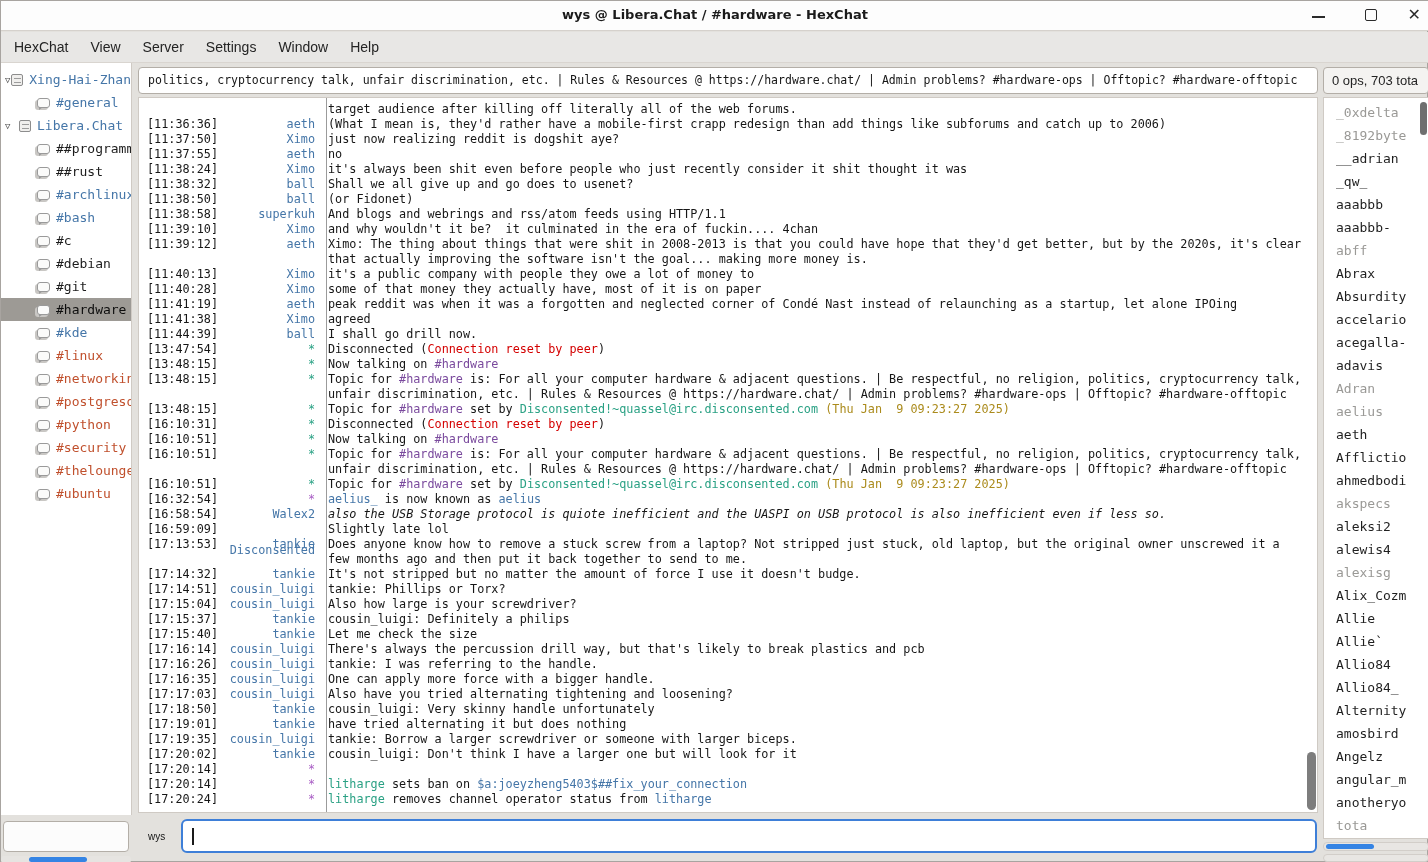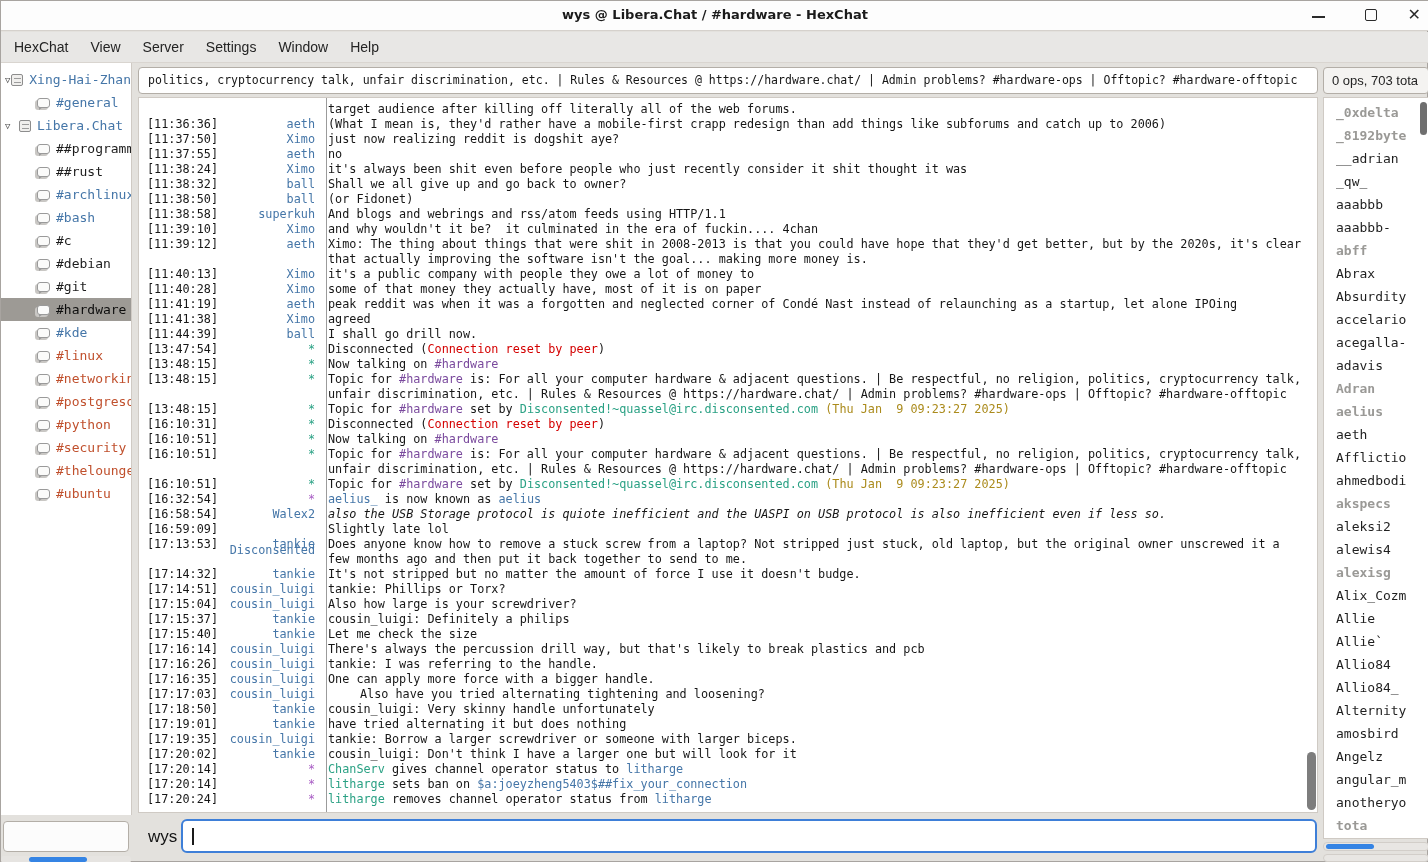--- a/index.html
+++ b/index.html
@@ -43,29 +43,29 @@
   .crow { display:flex; height:15px; line-height:15px; font-family:"DejaVu Sans Mono",monospace; font-size:11.8px; white-space:pre; }
   .ct { flex:none; width:76px; padding-left:8px; color:#161616; }
   .cn { flex:none; width:100px; text-align:right; }
   .cm { flex:none; margin-left:13px; }
   #nicksep { position:absolute; left:187px; top:0; bottom:0; width:1px; background:#9b9b9b; }
   #chatscroll { position:absolute; right:1px; top:654px; width:9px; height:58px; background:#7d7d7d; border-radius:5px; }
 
   
   #userpane { position:absolute; left:1322px; top:96px; width:106px; height:742px; background:#ffffff; border:1px solid #cfcac4; overflow:hidden; padding-top:3px; }
   .urow { height:23px; line-height:23px; padding-left:12px; font-family:"DejaVu Sans Mono",monospace; font-size:13px; color:#1f1f1f; white-space:pre; overflow:hidden; }
-  .urow.away { color:#9a9996;font-weight:bold; }
+  .urow.away { color:#9a9996; }
   #userscroll { position:absolute; right:1px; top:5px; width:7px; height:33px; background:#6f6f6f; border-radius:4px; }
   #userhscroll { position:absolute; left:1322px; top:841px; width:106px; height:9px; background:#e8e6e3; border:1px solid #d2cec9; border-radius:4px; }
   #userhthumb { position:absolute; left:2px; top:1px; width:48px; height:5px; background:#3584e4; border-radius:3px; }
   #userhscroll2 { position:absolute; left:1322px; top:853px; width:106px; height:8px; background:#e8e6e3; border:1px solid #d2cec9; border-radius:4px; }
 
   
   #lagbox { position:absolute; left:2px; top:820px; width:126px; height:31px; background:#fcfcfc; border:1px solid #b3aea7; border-radius:4px; }
-  #nicklabel { position:absolute; left:147px; top:820px; height:31px; line-height:31px; font-size:17px; color:#141414; }
+  #nicklabel { position:absolute; left:147px; top:820px; height:31px; line-height:31px; font-size:10px; color:#141414; }
   #msginput { position:absolute; left:180px; top:818px; width:1136px; height:34px; background:#ffffff; border:2px solid #3e7fd8; border-radius:6px; }
   #caret { position:absolute; left:9px; top:7px; width:1.5px; height:17px; background:#1a1a1a; }
   #treehscroll { position:absolute; left:0; top:855px; width:130px; height:7px; background:#e6e4e1; border-radius:3px; }
   #treehthumb { position:absolute; left:28px; top:1px; width:58px; height:5px; background:#3584e4; border-radius:3px; }
 </style>
 </head>
 <body>
 
 <div id="win">
 
@@ -111,21 +111,21 @@
     </div>
 
   <div id="chatpane">
     <div id="nicksep"></div>
     <div id="chatinner">
         <div class="crow"><span class="ct"></span><span class="cn" style="color: rgb(69, 118, 168);"></span><span class="cm"><span style="color: rgb(22, 22, 22);">target audience after killing off literally all of the web forums.</span></span></div>
         <div class="crow"><span class="ct">[11:36:36]</span><span class="cn" style="color: rgb(69, 118, 168);">aeth</span><span class="cm"><span style="color: rgb(22, 22, 22);">(What I mean is, they'd rather have a mobile-first crapp redesign than add things like subforums and catch up to 2006)</span></span></div>
         <div class="crow"><span class="ct">[11:37:50]</span><span class="cn" style="color: rgb(69, 118, 168);">Ximo</span><span class="cm"><span style="color: rgb(22, 22, 22);">just now realizing reddit is dogshit aye?</span></span></div>
         <div class="crow"><span class="ct">[11:37:55]</span><span class="cn" style="color: rgb(69, 118, 168);">aeth</span><span class="cm"><span style="color: rgb(22, 22, 22);">no</span></span></div>
         <div class="crow"><span class="ct">[11:38:24]</span><span class="cn" style="color: rgb(69, 118, 168);">Ximo</span><span class="cm"><span style="color: rgb(22, 22, 22);">it's always been shit even before people who just recently consider it shit thought it was</span></span></div>
-        <div class="crow"><span class="ct">[11:38:32]</span><span class="cn" style="color: rgb(69, 118, 168);">ball</span><span class="cm"><span style="color: rgb(22, 22, 22);">Shall we all give up and go back to owner?</span></span></div>
+        <div class="crow"><span class="ct">[11:38:32]</span><span class="cn" style="color: rgb(69, 118, 168);">ball</span><span class="cm"><span style="color: rgb(22, 22, 22);">Shall we all give up and go does to usenet?</span></span></div>
         <div class="crow"><span class="ct">[11:38:50]</span><span class="cn" style="color: rgb(69, 118, 168);">ball</span><span class="cm"><span style="color: rgb(22, 22, 22);">(or Fidonet)</span></span></div>
         <div class="crow"><span class="ct">[11:38:58]</span><span class="cn" style="color: rgb(69, 118, 168);">superkuh</span><span class="cm"><span style="color: rgb(22, 22, 22);">And blogs and webrings and rss/atom feeds using HTTP/1.1</span></span></div>
         <div class="crow"><span class="ct">[11:39:10]</span><span class="cn" style="color: rgb(69, 118, 168);">Ximo</span><span class="cm"><span style="color: rgb(22, 22, 22);">and why wouldn't it be?  it culminated in the era of fuckin.... 4chan</span></span></div>
         <div class="crow"><span class="ct">[11:39:12]</span><span class="cn" style="color: rgb(69, 118, 168);">aeth</span><span class="cm"><span style="color: rgb(22, 22, 22);">Ximo: The thing about things that were shit in 2008-2013 is that you could have hope that they'd get better, but by the 2020s, it's clear</span></span></div>
         <div class="crow"><span class="ct"></span><span class="cn" style="color: rgb(69, 118, 168);"></span><span class="cm"><span style="color: rgb(22, 22, 22);">that actually improving the software isn't the goal... making more money is.</span></span></div>
         <div class="crow"><span class="ct">[11:40:13]</span><span class="cn" style="color: rgb(69, 118, 168);">Ximo</span><span class="cm"><span style="color: rgb(22, 22, 22);">it's a public company with people they owe a lot of money to</span></span></div>
         <div class="crow"><span class="ct">[11:40:28]</span><span class="cn" style="color: rgb(69, 118, 168);">Ximo</span><span class="cm"><span style="color: rgb(22, 22, 22);">some of that money they actually have, most of it is on paper</span></span></div>
         <div class="crow"><span class="ct">[11:41:19]</span><span class="cn" style="color: rgb(69, 118, 168);">aeth</span><span class="cm"><span style="color: rgb(22, 22, 22);">peak reddit was when it was a forgotten and neglected corner of Condé Nast instead of relaunching as a startup, let alone IPOing</span></span></div>
         <div class="crow"><span class="ct">[11:41:38]</span><span class="cn" style="color: rgb(69, 118, 168);">Ximo</span><span class="cm"><span style="color: rgb(22, 22, 22);">agreed</span></span></div>
         <div class="crow"><span class="ct">[11:44:39]</span><span class="cn" style="color: rgb(69, 118, 168);">ball</span><span class="cm"><span style="color: rgb(22, 22, 22);">I shall go drill now.</span></span></div>
@@ -145,26 +145,26 @@
         <div class="crow"><span class="ct">[17:13:53]</span><span class="cn" style="color: rgb(69, 118, 168);">tankie</span><span class="cm"><span style="color: rgb(22, 22, 22);">Does anyone know how to remove a stuck screw from a laptop? Not stripped just stuck, old laptop, but the original owner unscrewed it a</span></span></div>
         <div class="crow"><span class="ct"></span><span class="cn" style="color: rgb(69, 118, 168);"></span><span class="cm"><span style="color: rgb(22, 22, 22);">few months ago and then put it back together to send to me.</span></span></div>
         <div class="crow"><span class="ct">[17:14:32]</span><span class="cn" style="color: rgb(69, 118, 168);">tankie</span><span class="cm"><span style="color: rgb(22, 22, 22);">It's not stripped but no matter the amount of force I use it doesn't budge.</span></span></div>
         <div class="crow"><span class="ct">[17:14:51]</span><span class="cn" style="color: rgb(69, 118, 168);">cousin_luigi</span><span class="cm"><span style="color: rgb(22, 22, 22);">tankie: Phillips or Torx?</span></span></div>
         <div class="crow"><span class="ct">[17:15:04]</span><span class="cn" style="color: rgb(69, 118, 168);">cousin_luigi</span><span class="cm"><span style="color: rgb(22, 22, 22);">Also how large is your screwdriver?</span></span></div>
         <div class="crow"><span class="ct">[17:15:37]</span><span class="cn" style="color: rgb(69, 118, 168);">tankie</span><span class="cm"><span style="color: rgb(22, 22, 22);">cousin_luigi: Definitely a philips</span></span></div>
         <div class="crow"><span class="ct">[17:15:40]</span><span class="cn" style="color: rgb(69, 118, 168);">tankie</span><span class="cm"><span style="color: rgb(22, 22, 22);">Let me check the size</span></span></div>
         <div class="crow"><span class="ct">[17:16:14]</span><span class="cn" style="color: rgb(69, 118, 168);">cousin_luigi</span><span class="cm"><span style="color: rgb(22, 22, 22);">There's always the percussion drill way, but that's likely to break plastics and pcb</span></span></div>
         <div class="crow"><span class="ct">[17:16:26]</span><span class="cn" style="color: rgb(69, 118, 168);">cousin_luigi</span><span class="cm"><span style="color: rgb(22, 22, 22);">tankie: I was referring to the handle.</span></span></div>
         <div class="crow"><span class="ct">[17:16:35]</span><span class="cn" style="color: rgb(69, 118, 168);">cousin_luigi</span><span class="cm"><span style="color: rgb(22, 22, 22);">One can apply more force with a bigger handle.</span></span></div>
-        <div class="crow"><span class="ct">[17:17:03]</span><span class="cn" style="color: rgb(69, 118, 168);">cousin_luigi</span><span class="cm"><span style="color: rgb(22, 22, 22); margin-left: 32px;">Also have you tried alternating tightening and loosening?</span></span></div>
+        <div class="crow"><span class="ct">[17:17:03]</span><span class="cn" style="color: rgb(69, 118, 168);">cousin_luigi</span><span class="cm"><span style="color: rgb(22, 22, 22);">Also have you tried alternating tightening and loosening?</span></span></div>
         <div class="crow"><span class="ct">[17:18:50]</span><span class="cn" style="color: rgb(69, 118, 168);">tankie</span><span class="cm"><span style="color: rgb(22, 22, 22);">cousin_luigi: Very skinny handle unfortunately</span></span></div>
         <div class="crow"><span class="ct">[17:19:01]</span><span class="cn" style="color: rgb(69, 118, 168);">tankie</span><span class="cm"><span style="color: rgb(22, 22, 22);">have tried alternating it but does nothing</span></span></div>
         <div class="crow"><span class="ct">[17:19:35]</span><span class="cn" style="color: rgb(69, 118, 168);">cousin_luigi</span><span class="cm"><span style="color: rgb(22, 22, 22);">tankie: Borrow a larger screwdriver or someone with larger biceps.</span></span></div>
         <div class="crow"><span class="ct">[17:20:02]</span><span class="cn" style="color: rgb(69, 118, 168);">tankie</span><span class="cm"><span style="color: rgb(22, 22, 22);">cousin_luigi: Don't think I have a larger one but will look for it</span></span></div>
-        <div class="crow"><span class="ct">[17:20:14]</span><span class="cn" style="color: rgb(168, 92, 196);">*</span><span class="cm"><span style="color: rgb(42, 161, 132);">ChanServ</span><span style="color: rgb(22, 22, 22);"> gives channel operator status to </span><span style="color: rgb(69, 118, 168);">litharge</span></span></div>
+        <div class="crow"><span class="ct">[17:20:14]</span><span class="cn" style="color: rgb(168, 92, 196);">*</span></div>
         <div class="crow"><span class="ct">[17:20:14]</span><span class="cn" style="color: rgb(168, 92, 196);">*</span><span class="cm"><span style="color: rgb(42, 161, 132);">litharge</span><span style="color: rgb(22, 22, 22);"> sets ban on </span><span style="color: rgb(69, 118, 168);">$a:joeyzheng5403$##fix_your_connection</span></span></div>
         <div class="crow"><span class="ct">[17:20:24]</span><span class="cn" style="color: rgb(168, 92, 196);">*</span><span class="cm"><span style="color: rgb(42, 161, 132);">litharge</span><span style="color: rgb(22, 22, 22);"> removes channel operator status from </span><span style="color: rgb(69, 118, 168);">litharge</span></span></div>
       </div>
     <div id="chatscroll"></div>
   </div>
 
   <div id="userpane">
       <div class="urow away">_0xdelta</div>
       <div class="urow away">_8192byte</div>
       <div class="urow">__adrian</div>

